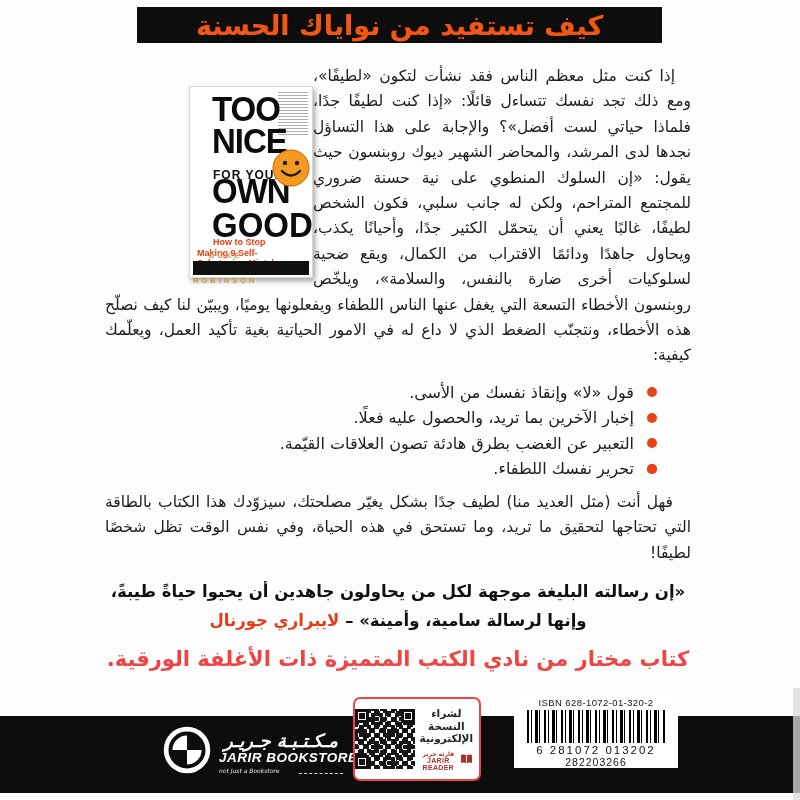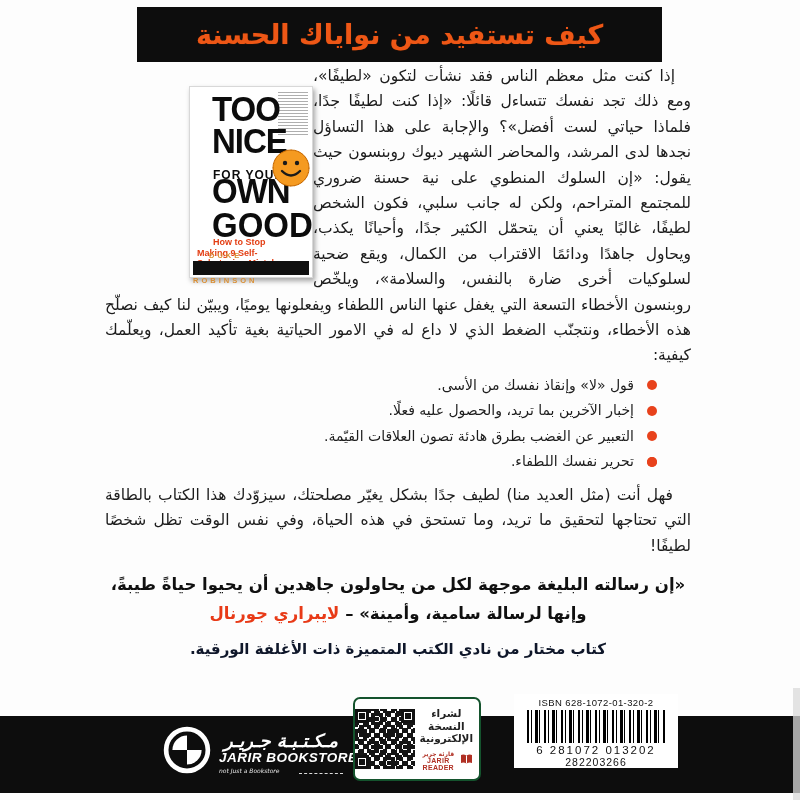--- a/index.html
+++ b/index.html
@@ -3,21 +3,21 @@
 <meta charset="utf-8">
 <style>
   :root{
     --title-orange:#ee5716; --bullet-orange:#e8421c; --source-red:#e83a17;
     --cover-accent:#e33d12; --reader-red:#b03024; --band-black:#0d0d0d;
   }
   html,body{margin:0;padding:0;}
   body{width:800px;height:800px;position:relative;overflow:hidden;background:#fdfdfd;
        font-family:"DejaVu Sans",sans-serif;}
   
-  .title-band{position:absolute;left:137px;top:7px;width:525px;height:55px;
+  .title-band{position:absolute;left:137px;top:7px;width:525px;height:36px;
       background:var(--band-black);display:flex;align-items:center;justify-content:center;}
   .title-band .t{color:var(--title-orange);font-size:27px;font-weight:bold;direction:rtl;
       letter-spacing:1px;text-shadow:0 0 1px #7a2a00;}
   
   .content{position:absolute;left:105px;top:64px;width:586px;direction:rtl;color:#1c1c1c;}
   .intro{text-align:justify;font-size:15.5px;line-height:25.4px;text-indent:16px;}
   .cover-float{float:left;width:208px;height:216px;}
   .cover{margin-left:64px;margin-top:22px;width:122px;height:190px;background:#fff;
       border:1px solid #d8d8d8;box-shadow:2px 3px 5px rgba(0,0,0,.35);position:relative;
       direction:ltr;font-family:"Liberation Sans",sans-serif;}
@@ -31,41 +31,41 @@
   .cover .line-good{top:122px;letter-spacing:0;}
   .cover-testimonial{position:absolute;top:5px;right:4px;width:30px;height:44px;
       background:repeating-linear-gradient(180deg,#9a9a9a 0 1px,transparent 1px 3px);opacity:.8;}
   .smiley{position:absolute;top:62px;right:2px;}
   .cover-subtitle{position:absolute;left:7px;right:14px;top:150px;color:var(--cover-accent);
       font-size:9px;font-weight:bold;line-height:10.5px;text-align:left;}
   .cover-formerly{position:absolute;left:7px;top:171px;font-size:4.5px;color:#777;}
   .cover-author{position:absolute;left:3px;right:3px;bottom:2px;height:14px;background:#101010;
       color:#d98f35;font-size:7.5px;font-weight:bold;letter-spacing:3px;display:flex;
       align-items:center;justify-content:center;}
-  .bullets{list-style:none;margin:4px 34px 0 0;padding:0;font-size:14px;line-height:25.5px;}
+  .bullets{list-style:none;margin:11px 34px 0 0;padding:0;font-size:16px;line-height:25.5px;}
   .bullets li{position:relative;padding-right:23px;}
   .bullets .dot{position:absolute;right:0;top:7.5px;width:10px;height:10px;border-radius:50%;
       background:var(--bullet-orange);}
   .p2{margin-top:8px;text-align:justify;font-size:15.5px;line-height:25.4px;text-indent:18px;}
   .quote{margin-top:11px;text-align:center;font-weight:bold;font-size:16.5px;line-height:29px;color:#101010;}
   .quote .src{color:var(--source-red);}
-  .club{margin-top:12px;text-align:center;font-weight:bold;font-size:15px;color:#0f172a;}
+  .club{margin-top:12px;text-align:center;font-weight:bold;font-size:21px;color:#ef4444;}
   
   .bottom-band{position:absolute;left:0;top:716px;width:800px;height:77px;background:var(--band-black);}
   .page-right-edge{position:absolute;right:0;top:688px;width:7px;height:112px;background:#d9d9d9;opacity:.75;}
   .jarir{position:absolute;left:163px;top:726px;display:flex;align-items:center;gap:8px;color:#fff;font-style:italic;}
   .jarir-text{width:124px;}
   .jarir-ar{font-size:18px;font-weight:bold;direction:rtl;text-align:center;line-height:19px;}
   .jarir-en{font-size:13.5px;font-weight:bold;letter-spacing:.5px;white-space:nowrap;
       font-family:"Liberation Sans",sans-serif;}
   .jarir-sub{display:flex;justify-content:space-between;align-items:flex-end;margin-top:2px;}
   .jarir-tagline{font-size:6px;color:#e8e8e8;}
   .jarir-signature{width:44px;height:5px;border-bottom:1.5px dashed #fff;opacity:.85;}
   .qr-sticker{position:absolute;left:353px;top:697px;width:128px;height:84px;background:#fff;
-      border:2px solid #14532d;border-radius:7px;box-sizing:border-box;display:flex;direction:rtl;
+      border:2px solid #ef4444;border-radius:7px;box-sizing:border-box;display:flex;direction:rtl;
       align-items:center;gap:5px;padding:5px 6px;}
   .qr-texts{flex:1;text-align:center;direction:rtl;}
   .qr-line{font-size:10.5px;font-weight:bold;color:#222;line-height:12.5px;}
   .reader-row{margin-top:5px;display:flex;direction:ltr;align-items:center;justify-content:center;gap:3px;}
   .reader-labels{text-align:center;}
   .reader-ar{font-size:6px;color:var(--reader-red);font-weight:bold;}
   .reader-en{font-size:7px;color:var(--reader-red);font-weight:bold;letter-spacing:.3px;
       font-family:"Liberation Sans",sans-serif;}
   .qr-code{width:60px;height:60px;background:
       repeating-conic-gradient(#151515 0 25%,transparent 25% 50%) 0 0/8px 8px,

